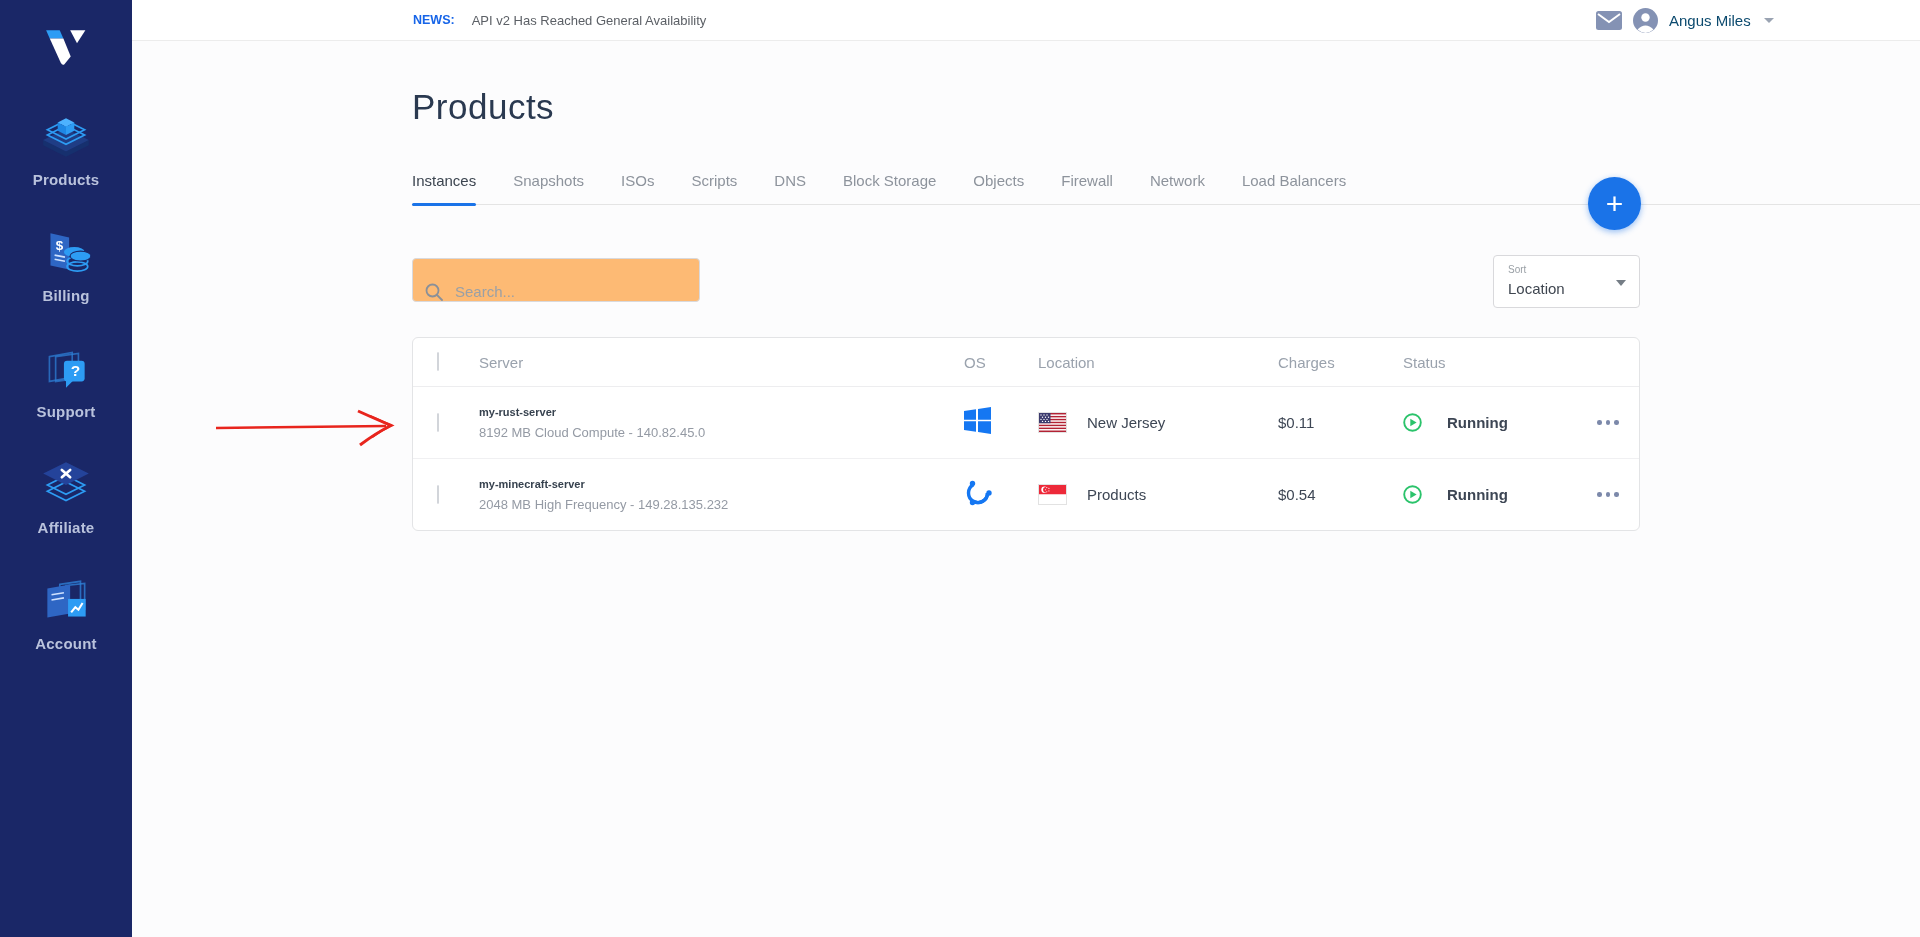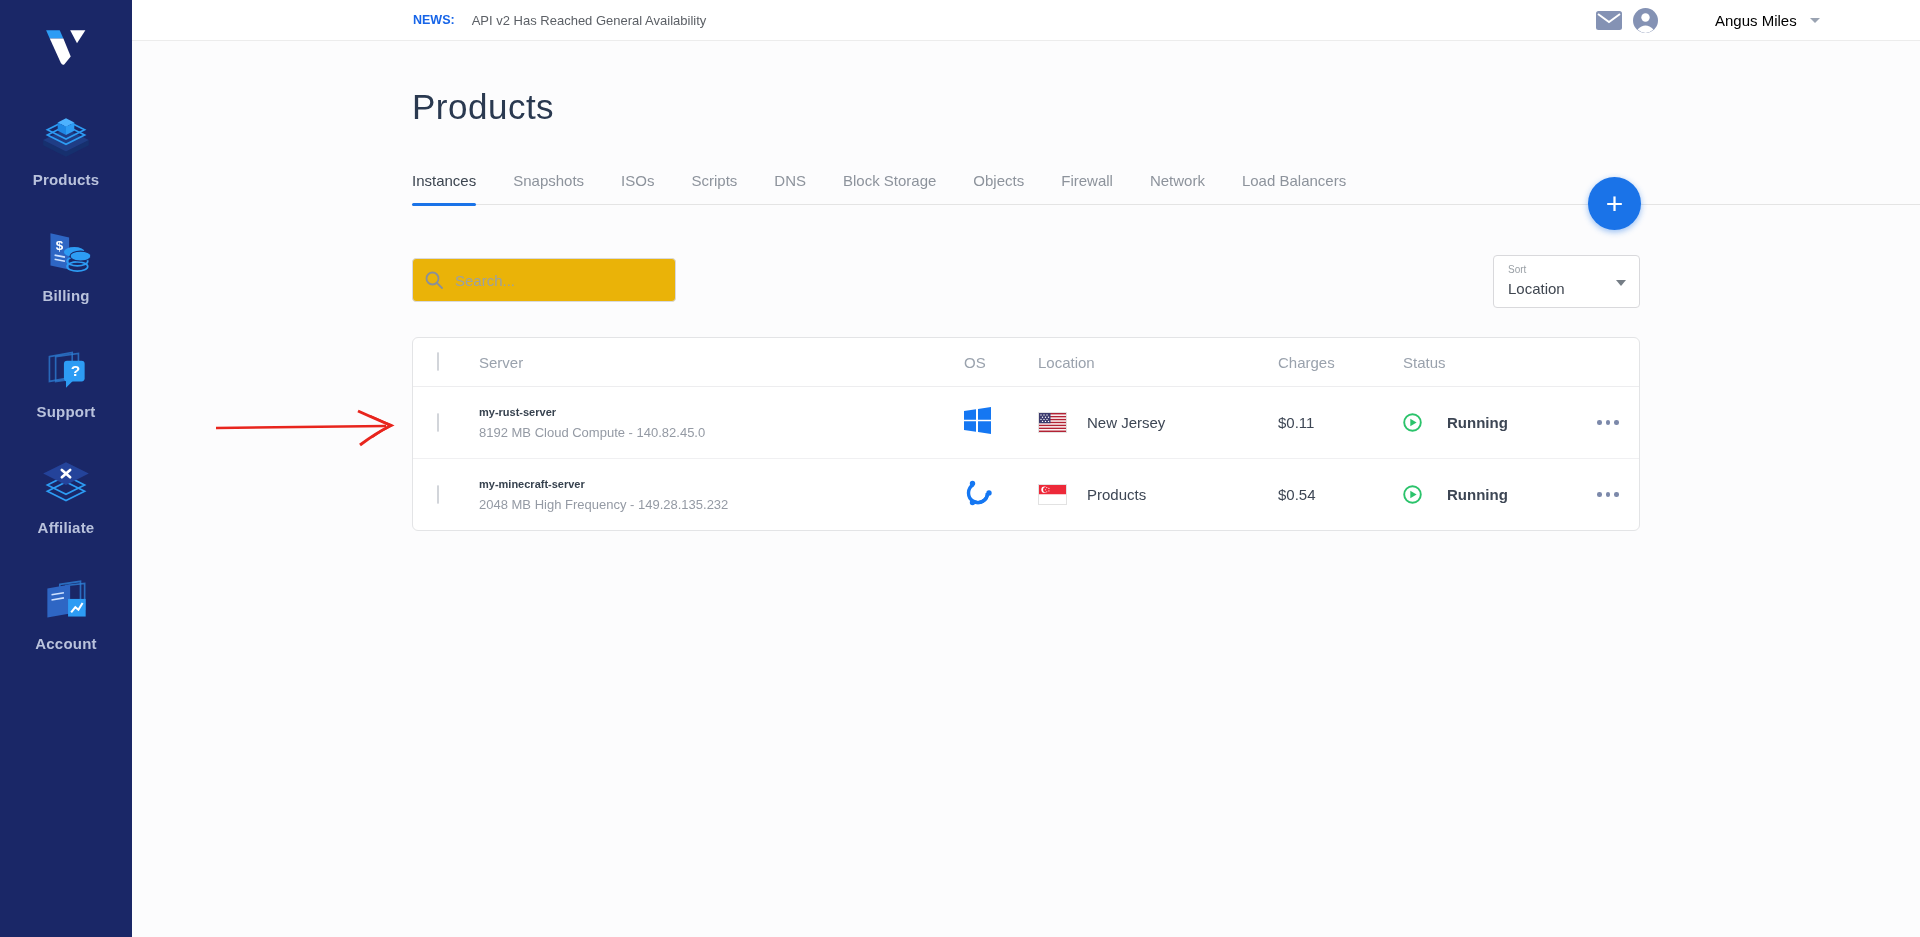--- a/index.html
+++ b/index.html
@@ -13,35 +13,35 @@
   .nav-icon{width:58px;height:58px;display:flex;align-items:center;justify-content:center;}
   .nav-label{margin-top:5px;font-size:15px;font-weight:700;color:#b9c2dc;letter-spacing:.2px;}
 
   
   .topbar{position:absolute;left:132px;top:0;right:0;height:40px;background:#fff;border-bottom:1px solid #ececec;z-index:10;}
   .news{position:absolute;left:281px;top:0;height:40px;display:flex;align-items:center;gap:17px;font-size:13px;cursor:pointer;}
   .news-label{color:#1765e8;font-weight:700;font-size:12.5px;}
   .news-text{color:#5c6066;}
   .user-area{position:absolute;left:1464px;top:0;height:40px;display:flex;align-items:center;gap:11px;}
   .mail-btn,.avatar-btn{cursor:pointer;display:flex;align-items:center;}
-  .user-name{font-size:15px;color:#000000;cursor:pointer;margin-left:46px;}
+  .user-name{font-size:15px;color:#0c4a6e;cursor:pointer;}
   .user-caret{width:0;height:0;border-left:5px solid transparent;border-right:5px solid transparent;border-top:5px solid #9aa3b2;margin-left:2px;cursor:pointer;}
 
   
   .main{position:absolute;left:132px;top:41px;right:0;bottom:0;background:#fcfcfd;}
   .page-title{position:absolute;left:280px;top:46px;margin:0;font-size:35px;font-weight:300;color:#2a3950;letter-spacing:.5px;}
 
   .tabs{position:absolute;left:280px;right:0;top:130px;height:33px;display:flex;gap:37px;border-bottom:1px solid #e4e4e4;}
   .tab{font-size:15px;color:#8d939c;line-height:20px;padding-bottom:13px;position:relative;cursor:pointer;white-space:nowrap;}
   .tab.active{color:#3c4550;font-weight:500;}
   .tab.active::after{content:"";position:absolute;left:0;right:0;bottom:-2px;height:3px;background:#1a73e8;border-radius:2px;}
 
   .add-btn{position:absolute;left:1456px;top:136px;width:53px;height:53px;border-radius:50%;background:#1a73e8;border:none;color:#fff;font-size:30px;font-weight:300;line-height:50px;text-align:center;cursor:pointer;box-shadow:0 2px 6px rgba(26,115,232,.45);z-index:5;padding:0;}
 
-  .search-box{position:absolute;left:280px;top:217px;width:264px;height:44px;background:#eab308;border:1px solid #d9d9dc;border-radius:4px;display:flex;align-items:center;box-sizing:border-box;padding:0 12px;gap:10px;}
+  .search-box{position:absolute;left:280px;top:217px;width:288px;height:44px;background:#fdba74;border:1px solid #d9d9dc;border-radius:4px;display:flex;align-items:flex-end;box-sizing:border-box;padding:0 12px;gap:10px;}
   .search-input{border:none;outline:none;flex:1;font-size:15px;color:#3c4550;font-family:"Liberation Sans",sans-serif;background:transparent;}
   .search-input::placeholder{color:#9aa0a6;}
 
   .sort-box{position:absolute;left:1361px;top:214px;width:147px;height:53px;background:#fff;border:1px solid #d9d9dc;border-radius:4px;box-sizing:border-box;cursor:pointer;}
   .sort-label{position:absolute;left:14px;top:8px;font-size:10px;color:#9aa0a6;text-align:right;}
   .sort-value{position:absolute;left:14px;top:24px;font-size:15px;color:#3f4650;}
   .sort-caret{position:absolute;right:13px;top:24px;width:0;height:0;border-left:5px solid transparent;border-right:5px solid transparent;border-top:6px solid #757d86;}
 
   
   .table-card{position:absolute;left:280px;top:296px;width:1228px;background:#fff;border:1px solid #e3e4e6;border-radius:6px;box-sizing:border-box;}

